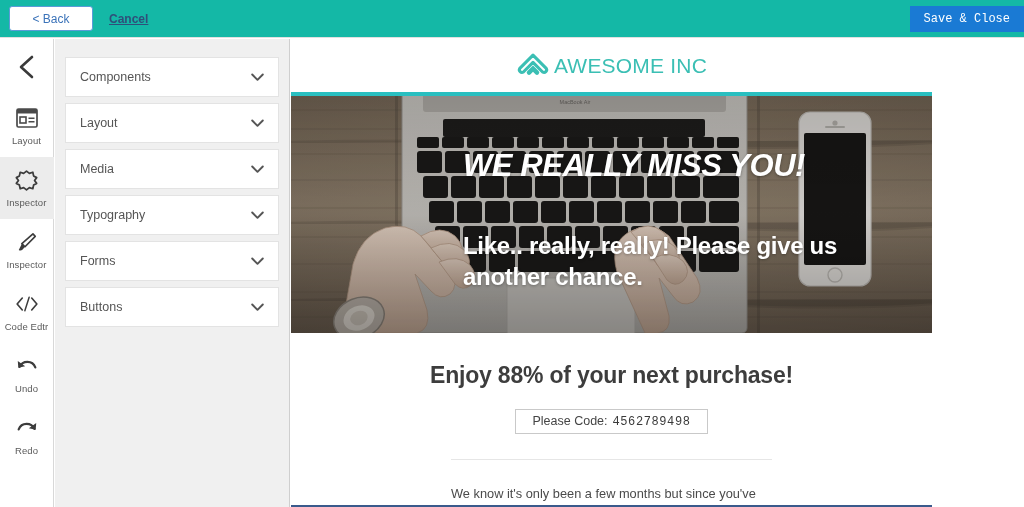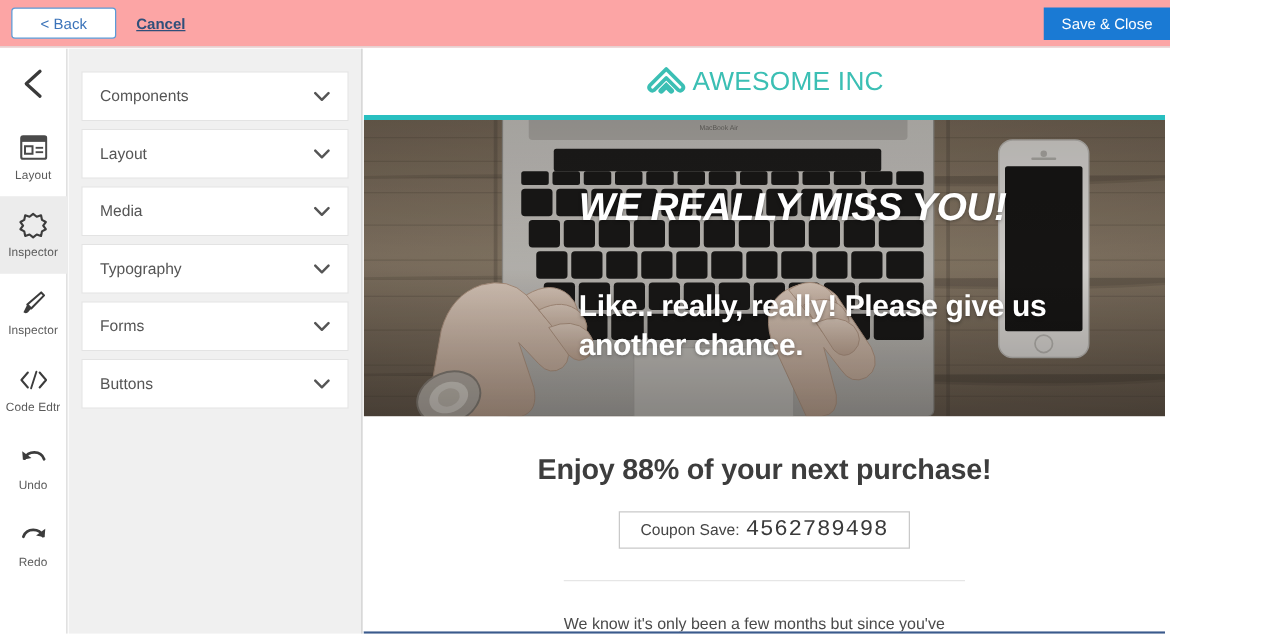--- a/index.html
+++ b/index.html
@@ -8,22 +8,22 @@
     width: 1024px; height: 507px;
     overflow: hidden;
     background: #ffffff;
     font-family: "Liberation Sans", sans-serif;
     -webkit-font-smoothing: antialiased;
   }
   .app { position: relative; width: 1024px; height: 507px; }
 
   
   .topbar {
-    position: absolute; left: 0; top: 0; width: 936px; height: 38px;
-    background: #fca5a5;
+    position: absolute; left: 0; top: 0; width: 1024px; height: 38px;
+    background: #14b8a6;
     border-bottom: 1px solid #e0e0e0;
     display: flex; align-items: center;
   }
   .back-btn {
     margin-left: 9px;
     width: 84px; height: 25px;
     border: 1px solid #5a9bd8;
     border-radius: 3px;
     background: #ffffff;
     color: #3b73b9;
@@ -44,21 +44,21 @@
   .save-btn {
     margin-right: 0px;
     height: 26px;
     padding: 0 14px;
     background: #1a7ad4;
     color: #ffffff;
     font-size: 12px;
     border: none;
     display: flex; align-items: center; justify-content: center;
     cursor: pointer;
-    font-family: Liberation Sans, sans-serif;
+    font-family: Liberation Mono, monospace;
   }
 
   
   .rail {
     position: absolute; left: 0; top: 39px;
     width: 54px; height: 468px;
     background: #ffffff;
     border-right: 1px solid #d8d8d8;
     display: flex; flex-direction: column; align-items: center;
   }
@@ -164,21 +164,21 @@
   }
   .coupon-wrap { display: flex; justify-content: center; margin-top: 20px; }
   .coupon {
     border: 1px solid #c9c9c9;
     background: #ffffff;
     padding: 4px 16px;
     font-size: 12.5px;
     color: #444444;
     display: flex; gap: 5px; align-items: baseline;
   }
-  .coupon-code { font-family: "Liberation Mono", monospace; font-size: 18px; letter-spacing: .6px; color: #3a3a3a; }
+  .coupon-code { font-family: "Liberation Mono", monospace; font-size: 12px; letter-spacing: .6px; color: #3a3a3a; }
   .divider { height: 1px; background: #e6e6e6; margin: 25px 160px 0 160px; }
   .para {
     margin: 23px 160px 0 160px;
     font-size: 12.8px;
     line-height: 1.72;
     color: #4a4a4a;
   }
 </style>
 </head>
 <body>
@@ -521,21 +521,21 @@
         <div class="hero-h1">WE REALLY MISS YOU!</div>
         <div class="hero-h2">Like.. really, really! Please give us another chance.</div>
       </div>
     </div>
 
     <div class="email-body">
       <div class="offer">Enjoy 88% of your next purchase!</div>
 
       <div class="coupon-wrap">
         <div class="coupon">
-          <span>Coupon Save:</span>
+          <span>Please Code:</span>
           <span class="coupon-code">4562789498</span>
         </div>
       </div>
 
       <div class="divider"></div>
 
       <div class="para">We know it's only been a few months but since you've been gone, we've received a ton of amazing new products that we think you might like.</div>
     </div>
 
   </div>

